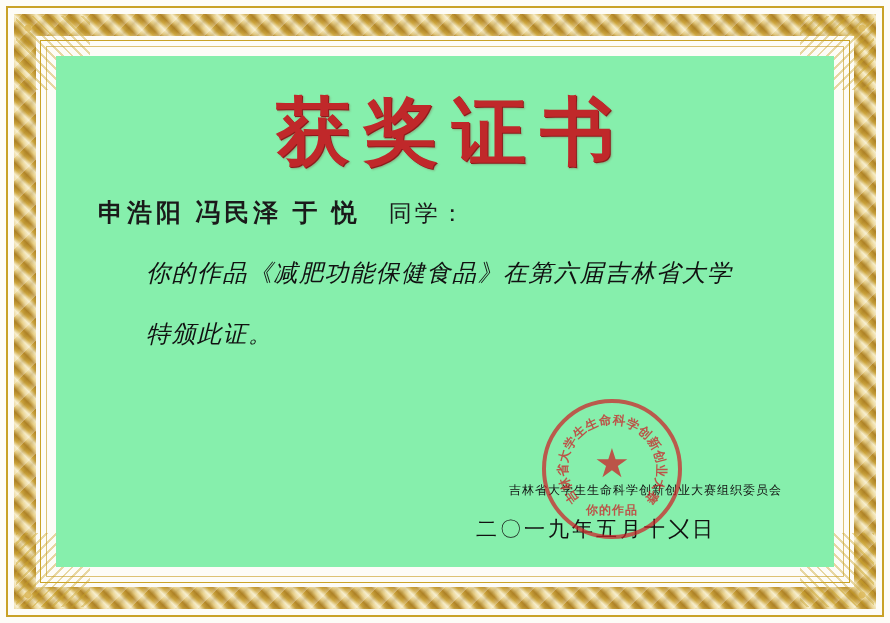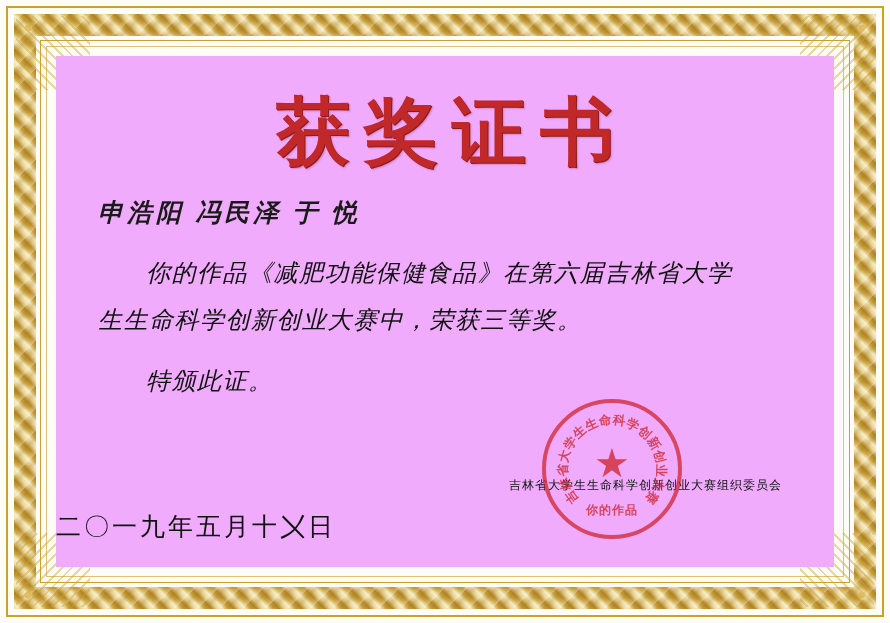--- a/index.html
+++ b/index.html
@@ -85,21 +85,21 @@
     pointer-events: none;
   }
   .corner.tl { left: 16px; top: 16px; }
   .corner.tr { right: 16px; top: 16px; transform: scaleX(-1); }
   .corner.bl { left: 16px; bottom: 16px; transform: scaleY(-1); }
   .corner.br { right: 16px; bottom: 16px; transform: scale(-1,-1); }
 
   .content {
     position: absolute;
     left: 56px; top: 56px; right: 56px; bottom: 56px;
-    background: #f0abfc;
+    background: #86efac;
   }
 
   .title {
     text-align: center;
     color: #c0282a;
     font-family: "Liberation Serif", "DejaVu Serif", serif;
     font-weight: bold;
     font-size: 74px;
     letter-spacing: 14px;
     text-indent: 14px;
@@ -116,21 +116,20 @@
     line-height: 1.55;
     font-weight: 600;
     font-family: "Liberation Serif", "DejaVu Serif", serif;
   }
   .names .line1 {
     display: flex;
     align-items: baseline;
   }
   .names .nm {
     letter-spacing: 4px;
-    font-style: italic;
   }
   .names .suffix {
     margin-left: 28px;
     font-size: 23px;
     letter-spacing: 3px;
     font-weight: 500;
   }
   .names .line2 {
     letter-spacing: 4px;
     margin-top: 4px;
@@ -165,24 +164,24 @@
   }
   .org {
     text-align: right;
     padding-right: 52px;
     font-size: 12px;
     letter-spacing: 1px;
     color: #111;
     font-family: "Liberation Serif", "DejaVu Serif", serif;
   }
   .date {
-    text-align: left;
+    text-align: right;
     padding-right: 118px;
     margin-top: 16px;
-    font-size: 25px;
+    font-size: 21px;
     letter-spacing: 3px;
     color: #111;
     font-family: Liberation Sans, sans-serif;
   }
   .serial {
     position: absolute;
     left: 28px;
     bottom: 14px;
     font-size: 14px;
     color: #222;
@@ -251,26 +250,26 @@
   <div class="corner bl"></div>
   <div class="corner br"></div>
 
   <div class="content">
 
     <div class="title">获奖证书</div>
 
     <div class="names">
       <div class="line1">
         <span class="nm">申浩阳  冯民泽  于 悦</span>
+        <span class="suffix">同学：</span>
       </div>
     </div>
 
     <div class="body-text">
       <p>你的作品《减肥功能保健食品》在第六届吉林省大学</p>
-      <p class="second">生生命科学创新创业大赛中，荣获三等奖。</p>
       <p class="third">特颁此证。</p>
     </div>
 
     <div class="footer">
       <div class="org">吉林省大学生生命科学创新创业大赛组织委员会</div>
       <div class="date">二〇一九年五月十〤日</div>
     </div>
 
     <div class="seal">
       <div class="ring-text" id="seal-ring">

